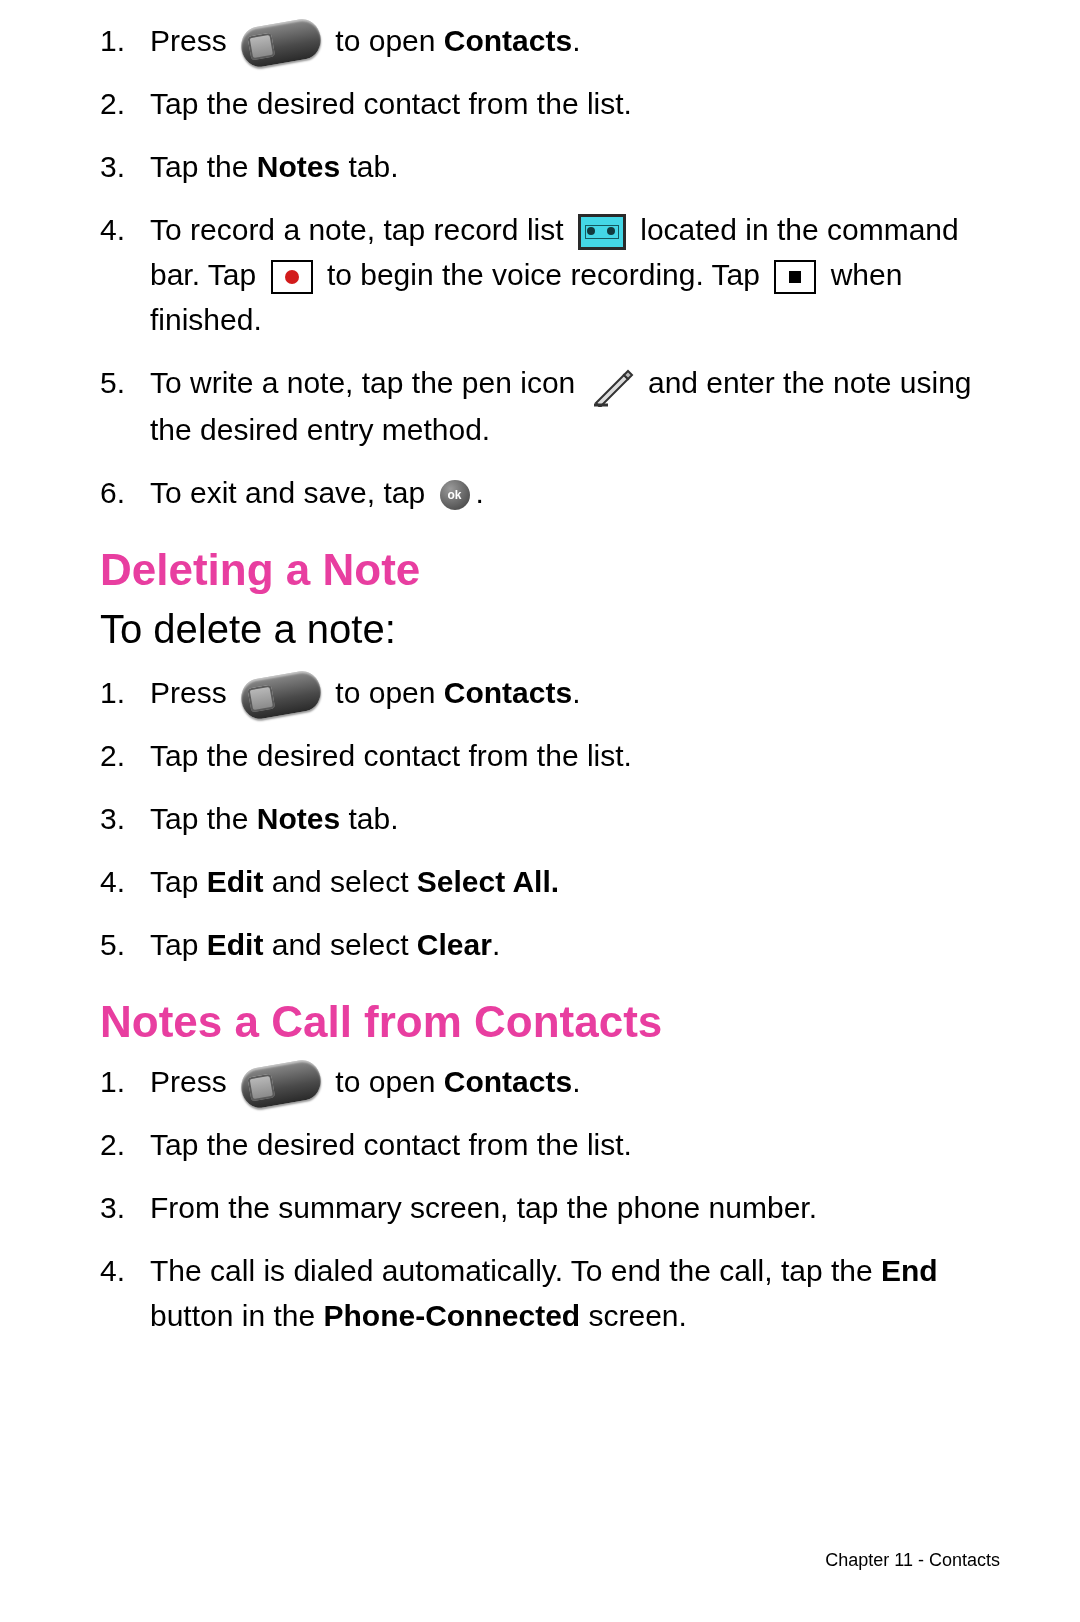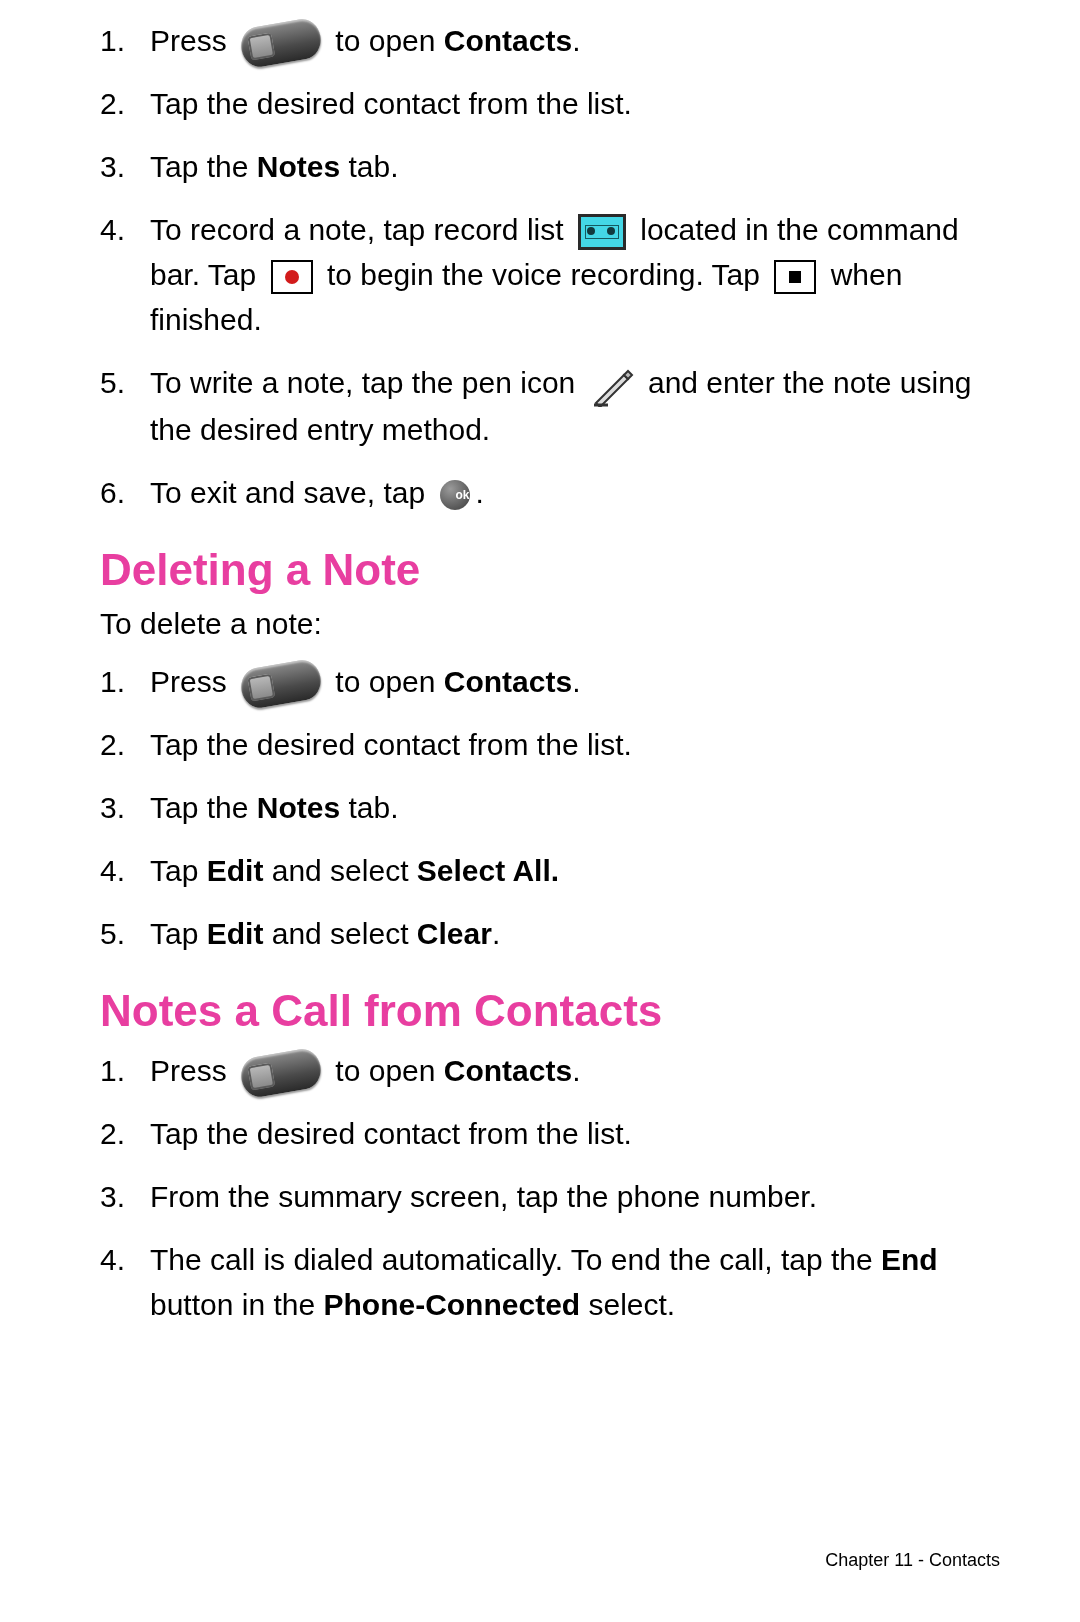--- a/index.html
+++ b/index.html
@@ -48,21 +48,21 @@
   }
   .heading {
     font-size: 44px;
     font-weight: bold;
     color: #e83ea0;
     font-family: "Arial Narrow", Arial, sans-serif;
     font-stretch: condensed;
     margin: 28px 0 12px 0;
   }
   .intro {
-    font-size: 30px;
+    font-size: 40px;
     margin: 4px 0 18px 0;
   }
   .footer {
     position: absolute;
     bottom: 50px;
     right: 80px;
     text-align: right;
     font-size: 18px;
     line-height: 1.3;
   }
@@ -152,21 +152,21 @@
   .ok-icon {
     display: inline-block;
     vertical-align: middle;
     width: 30px;
     height: 30px;
     border-radius: 50%;
     background: radial-gradient(circle at 35% 30%, #9a9a9a 0%, #6a6a6a 50%, #3a3a3a 100%);
     color: #fff;
     font-size: 12px;
     font-weight: bold;
-    text-align: right;
+    text-align: center;
     line-height: 30px;
     margin: 0 6px;
     font-family: Arial, sans-serif;
   }
 </style>
 </head>
 <body>
 
 <div class="page">
 
@@ -258,21 +258,21 @@
       <span class="num">2.</span>
       <span class="body">Tap the desired contact from the list.</span>
     </li>
     <li class="li">
       <span class="num">3.</span>
       <span class="body">From the summary screen, tap the phone number.</span>
     </li>
     <li class="li">
       <span class="num">4.</span>
       <span class="body">
-        <span>The call is dialed automatically. To end the call, tap the </span><span class="bold-narrow">End</span><span class="narrow"> button in the </span><span class="bold-narrow">Phone-Connected</span><span class="narrow"> select.</span>
+        <span>The call is dialed automatically. To end the call, tap the </span><span class="bold-narrow">End</span><span class="narrow"> button in the </span><span class="bold-narrow">Phone-Connected</span><span class="narrow"> screen.</span>
       </span>
     </li>
   </ul>
 
   <div class="footer">
     <div>Chapter 11 - Contacts</div>
   </div>
 
 </div>
 

